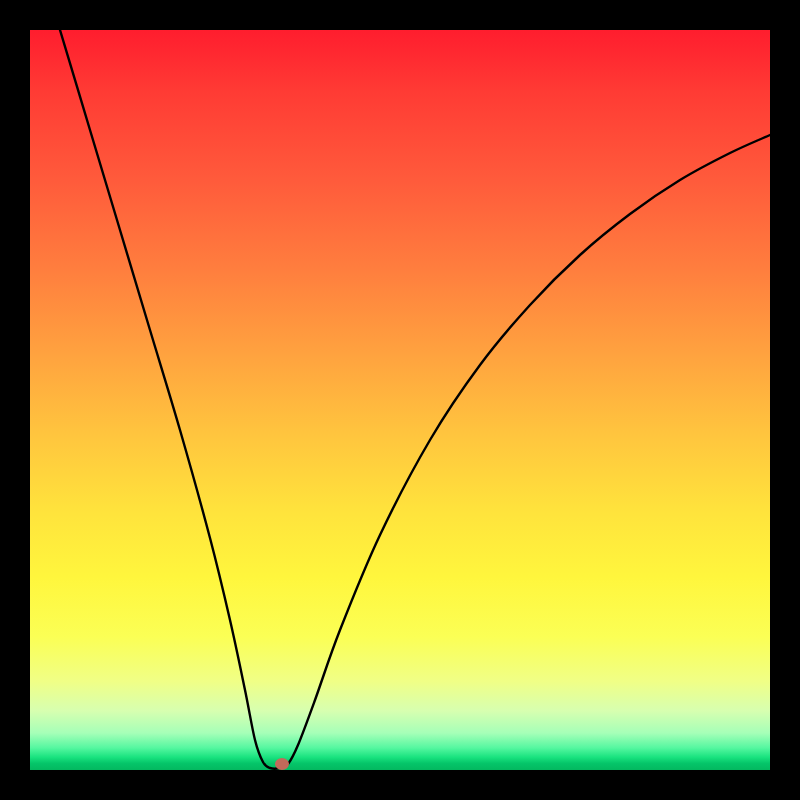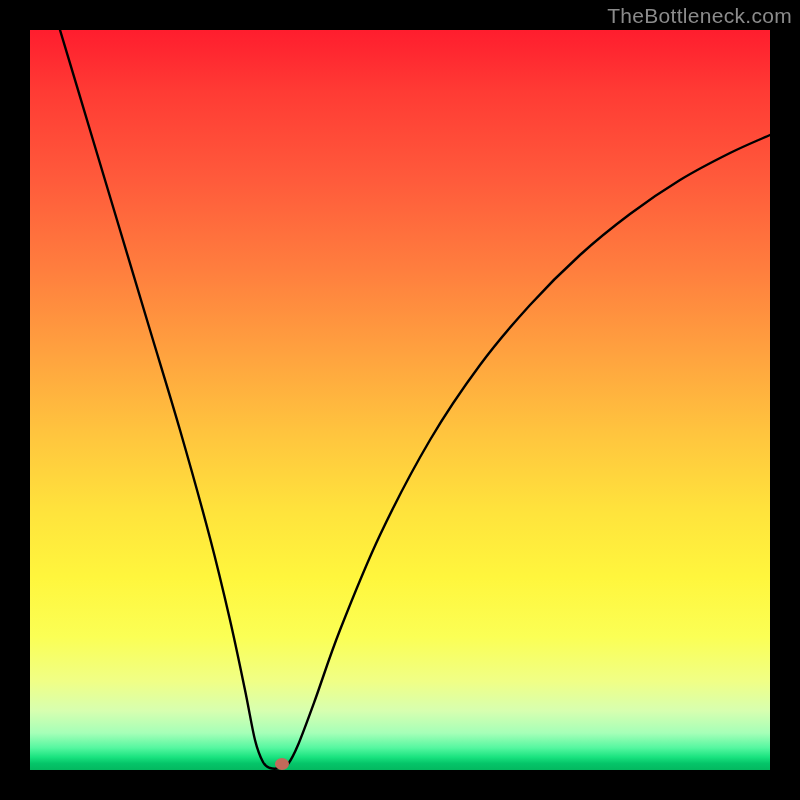--- a/index.html
+++ b/index.html
@@ -66,14 +66,13 @@
 </head>
 <body>
 
 <div class="frame">
   <div class="plot">
     <svg class="curve-svg" viewBox="0 0 740 740" preserveAspectRatio="none">
       <path id="curve-path" fill="none" stroke="#000" stroke-width="2.4" stroke-linecap="round" stroke-linejoin="round" d="M 30 0 C 35 16.666666666666668, 50 66.66666666666666, 60 100 C 70 133.33333333333334, 80 166.66666666666666, 90 200 C 100 233.33333333333334, 110 266.6666666666667, 120 300 C 130 333.3333333333333, 140 365.3333333333333, 150 400 C 160 434.6666666666667, 171.66666666666666 476.3333333333333, 180 508 C 188.33333333333334 539.6666666666666, 194.16666666666666 564.6666666666666, 200 590 C 205.83333333333334 615.3333333333334, 210.83333333333334 640, 215 660 C 219.16666666666666 680, 222 698, 225 710 C 228 722, 230.5 727.3333333333334, 233 732 C 235.5 736.6666666666666, 237.16666666666666 737, 240 738 C 242.83333333333334 739, 247 738.6666666666666, 250 738 C 253 737.3333333333334, 255 737.8333333333334, 258 734 C 261 730.1666666666666, 263.5 725.6666666666666, 268 715 C 272.5 704.3333333333334, 278 689.1666666666666, 285 670 C 292 650.8333333333334, 299.1666666666667 627.5, 310 600 C 320.8333333333333 572.5, 335 536.6666666666666, 350 505 C 365 473.3333333333333, 383.3333333333333 438.3333333333333, 400 410 C 416.6666666666667 381.6666666666667, 433.3333333333333 357.5, 450 335 C 466.6666666666667 312.5, 483.3333333333333 293.3333333333333, 500 275 C 516.6666666666666 256.6666666666667, 533.3333333333334 240.16666666666666, 550 225 C 566.6666666666666 209.83333333333334, 583.3333333333334 196.5, 600 184 C 616.6666666666666 171.5, 633.3333333333334 160.16666666666666, 650 150 C 666.6666666666666 139.83333333333334, 685 130.5, 700 123 C 715 115.5, 733.3333333333334 108, 740 105"></path>
       <ellipse id="marker-dot" cx="252" cy="734" rx="7" ry="6" fill="#c36a5a"></ellipse>
     </svg>
   </div>
-  <div class="watermark">TheBottleneck.com</div>
 </div>
 
 </body></html>

